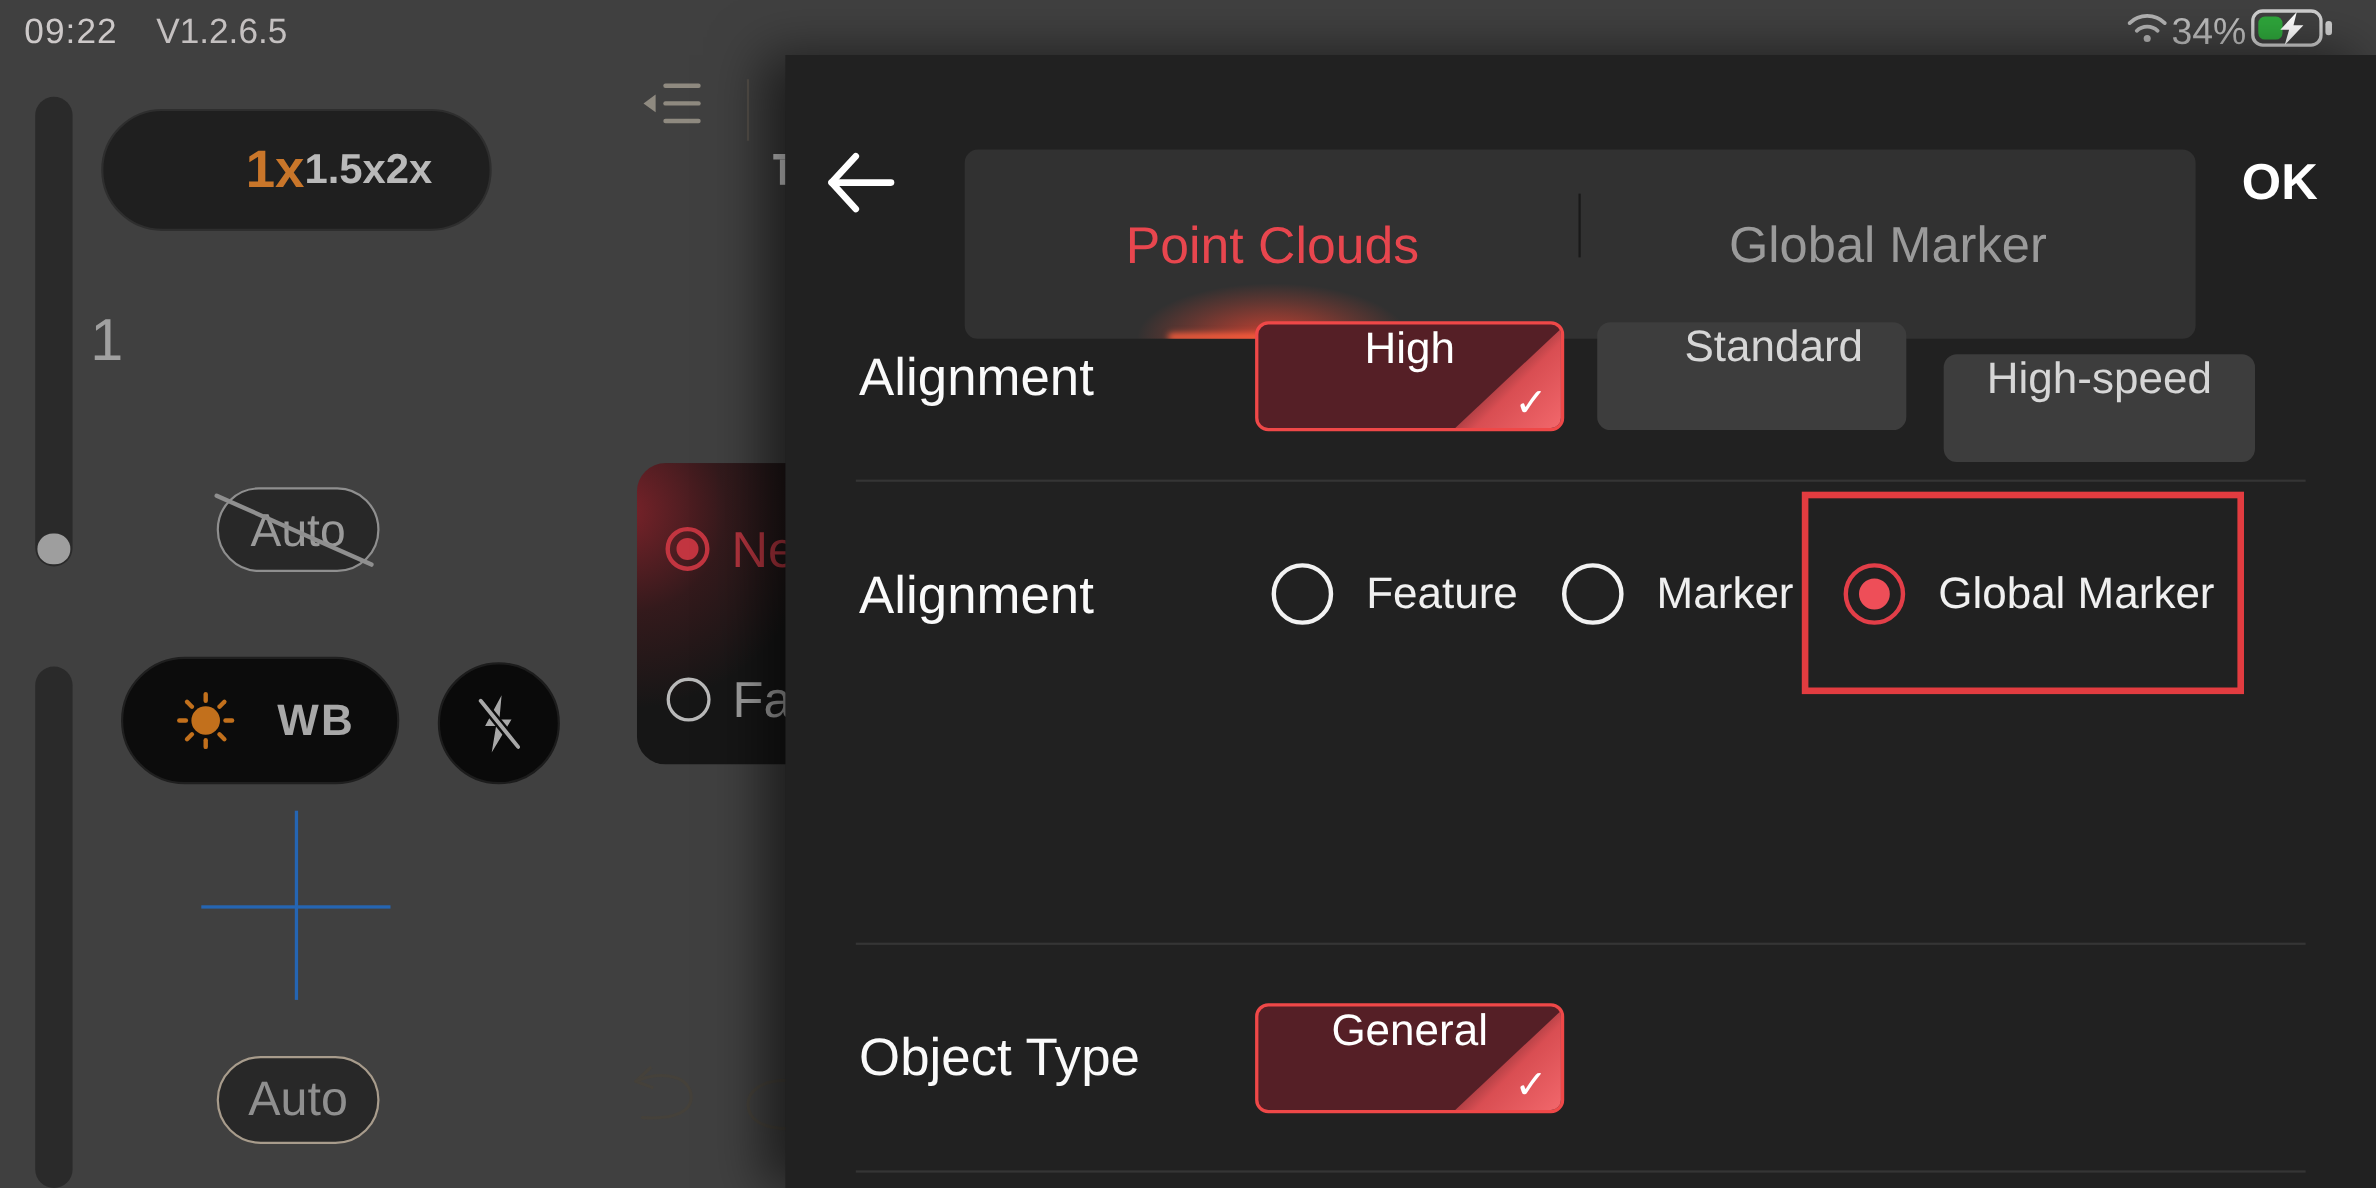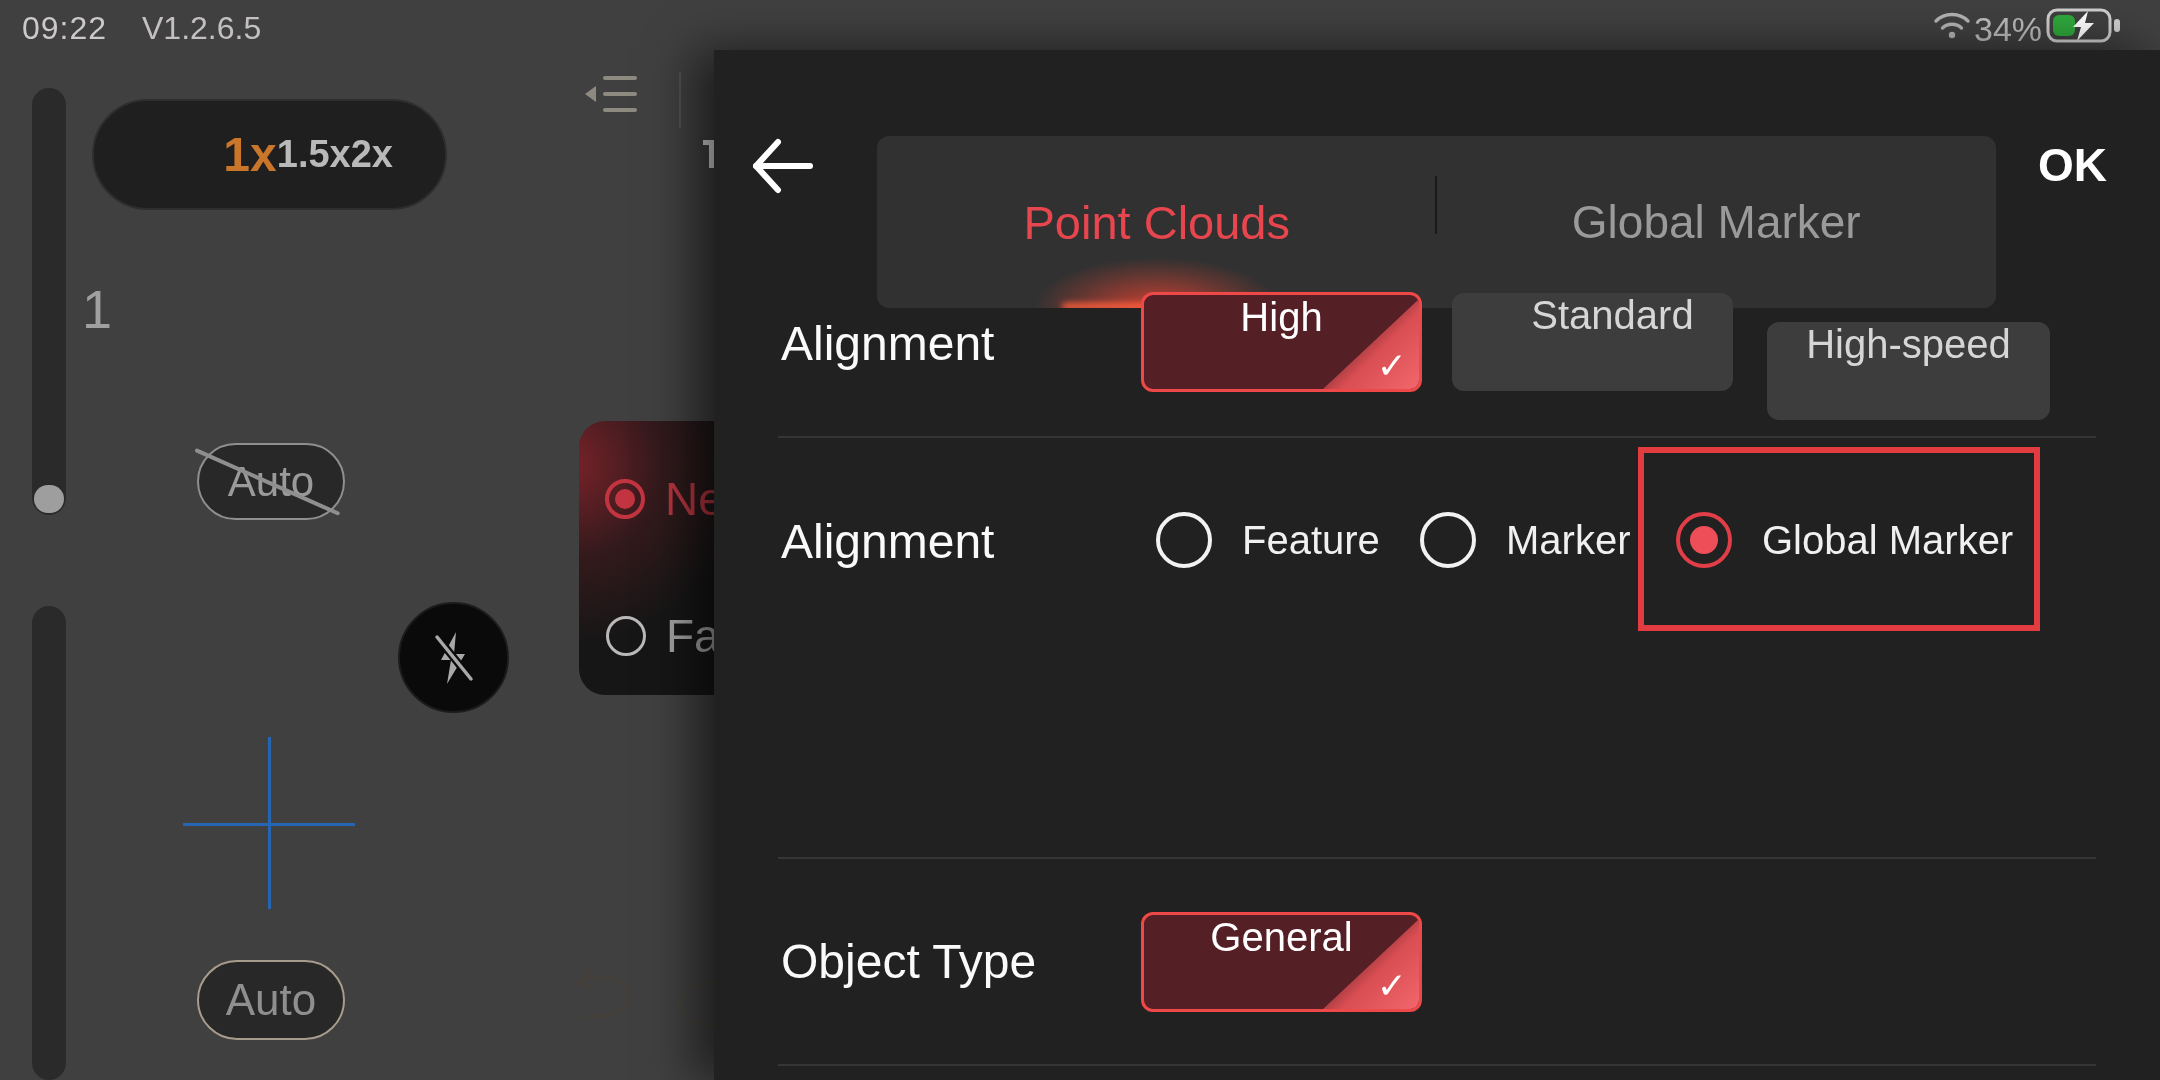--- a/index.html
+++ b/index.html
@@ -111,20 +111,36 @@
     <span class="zoom-opt">1.5x</span>
     <span class="zoom-opt">2x</span>
   </div>
   <div class="expo-val">1</div>
 
   <div class="pill-outline ae-pill">
     <span>Auto</span>
   </div>
   <div class="ae-slash"></div>
 
+  <div class="pill-outline wb-pill">
+    <svg width="54" height="54" viewBox="0 0 54 54">
+      <circle cx="27" cy="27" r="13" fill="#c2701c"></circle>
+      <g stroke="#c2701c" stroke-width="4" stroke-linecap="round">
+        <line x1="27" y1="3" x2="27" y2="9"></line>
+          <line x1="27" y1="45" x2="27" y2="51"></line>
+        <line x1="3" y1="27" x2="9" y2="27"></line>
+          <line x1="45" y1="27" x2="51" y2="27"></line>
+        <line x1="10" y1="10" x2="14.5" y2="14.5"></line>
+          <line x1="39.5" y1="39.5" x2="44" y2="44"></line>
+        <line x1="10" y1="44" x2="14.5" y2="39.5"></line>
+          <line x1="39.5" y1="14.5" x2="44" y2="10"></line>
+      </g>
+    </svg>
+    <span class="wb-label">WB</span>
+  </div>
 
   <div class="pill-outline flash-btn">
     <svg width="52" height="60" viewBox="0 0 52 60">
       <polygon points="28,4 13,32 23,32 19,56 37,26 26,26" fill="#a8a8a8"></polygon>
       <line x1="9" y1="9" x2="43" y2="51" stroke="#0a0a0a" stroke-width="8"></line>
       <line x1="9" y1="9" x2="43" y2="51" stroke="#a8a8a8" stroke-width="3.5" stroke-linecap="round"></line>
     </svg>
   </div>
 
   <div class="ch-h"></div>

